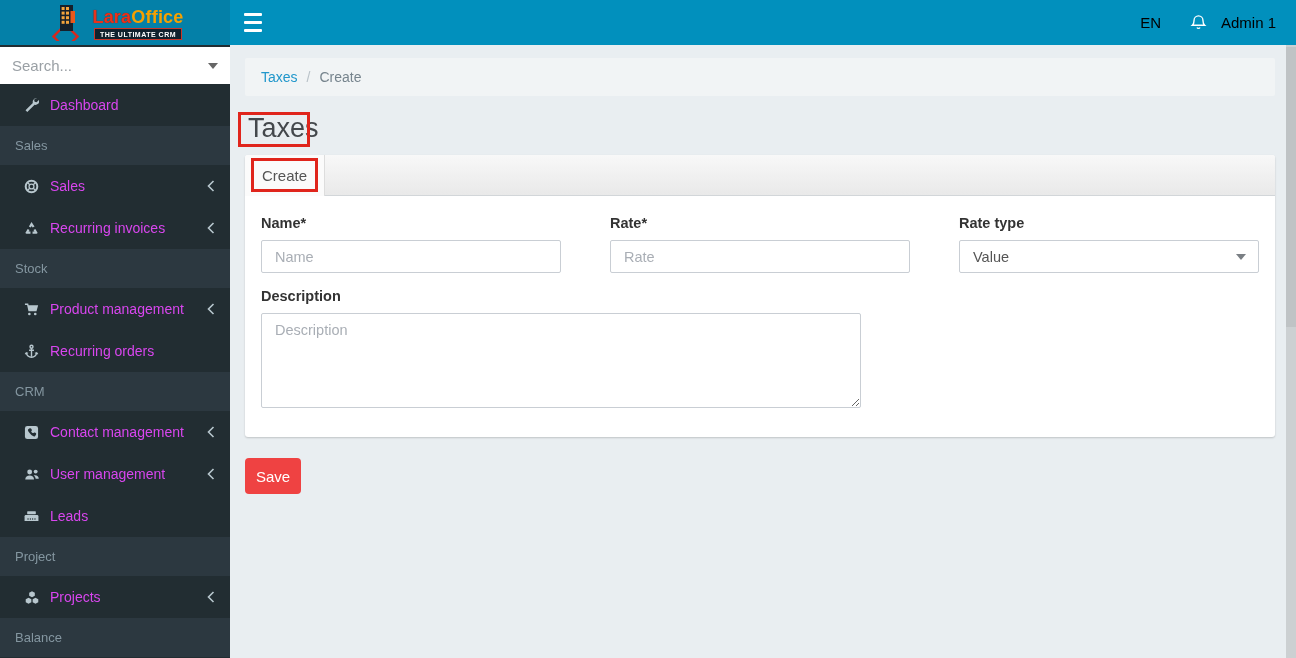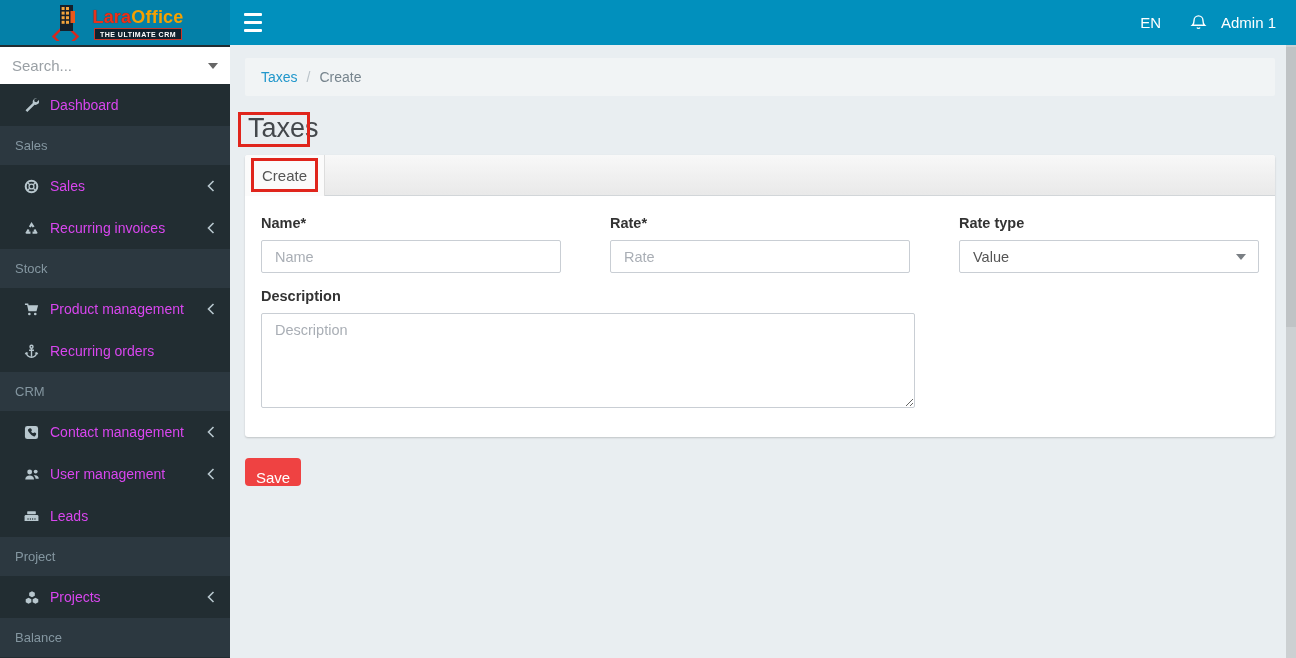--- a/index.html
+++ b/index.html
@@ -10,21 +10,21 @@
   .logo-area { position:absolute; left:0; top:0; width:230px; height:45px; background:#0480a8; display:flex; align-items:flex-end; justify-content:center; }
   .logo { display:flex; align-items:center; gap:6px; }
   .logo-text { display:flex; flex-direction:column; align-items:center; line-height:1; }
   .brand { font-size:18px; font-weight:bold; letter-spacing:.2px; }
   .brand .b1 { color:#e8331c; text-shadow:0 0 1px #7a1208; }
   .brand .b2 { color:#f6a000; }
   .tagline { margin-top:2px; background:#10222e; color:#fff; font-size:7px; font-weight:bold; letter-spacing:.5px; padding:1.5px 5px; border:1px solid #c9362a; }
   .navbar { position:absolute; left:230px; top:0; width:1066px; height:45px; background:#0190bd; }
   .hamburger { position:absolute; left:14px; top:13px; width:18px; height:19px; display:flex; flex-direction:column; justify-content:space-between; cursor:pointer; }
   .hamburger span { display:block; width:18px; height:3px; background:#fff; border-radius:1px; }
-  .nav-right { position:absolute; right:20px; top:0; height:45px; display:flex; align-items:center; color:#ffffff; font-size:15px; }
+  .nav-right { position:absolute; right:20px; top:0; height:45px; display:flex; align-items:center; color:#000000; font-size:15px; }
   .nav-lang { margin-right:29px; cursor:pointer; }
   .nav-bell { margin-right:14px; display:flex; align-items:center; cursor:pointer; }
   .nav-user { cursor:pointer; }
 
   
   .sidebar { position:absolute; left:0; top:45px; width:230px; height:613px; background:#222d32; }
   .side-search { position:absolute; left:0; top:2px; width:230px; height:37px; background:#fff; }
   .side-search input { width:100%; height:100%; border:none; outline:none; padding:0 28px 0 12px; font-size:15px; color:#0c4a6e; font-family:"Liberation Sans",sans-serif; background:transparent; }
   .side-search input::placeholder { color:#9aa0a5; }
   .search-caret { position:absolute; right:12px; top:16px; width:0; height:0; border-left:5px solid transparent; border-right:5px solid transparent; border-top:6px solid #666; }
@@ -49,24 +49,24 @@
   .card-body { padding:19px 16px 0 16px; }
   .form-row { display:flex; gap:49px; }
   .form-group { flex:1; }
   .form-group label { display:block; font-size:14.5px; font-weight:bold; color:#333; margin-bottom:9px; }
   .form-control { width:100%; height:33px; border:1px solid #c9ced4; border-radius:2px; padding:5px 13px; font-size:14.5px; color:#555; font-family:"Liberation Sans",sans-serif; background:#fff; outline:none; }
   .form-control::placeholder, textarea.form-control::placeholder { color:#a9aeb5; }
   .select-wrap { position:relative; }
   .select-wrap select { appearance:none; -webkit-appearance:none; cursor:pointer; }
   .select-caret { position:absolute; right:13px; top:14px; width:0; height:0; border-left:5px solid transparent; border-right:5px solid transparent; border-top:6px solid #7a7f84; pointer-events:none; }
   .row2 { margin-top:15px; }
-  .desc-group { width:654px; }
+  .desc-group { width:600px; }
   textarea.form-control { height:95px; padding:8px 13px; resize:both; }
 
-  .save-btn { position:absolute; left:245px; top:458px; background:#ef4242; color:#fff; border:none; border-radius:4px; font-size:15px; padding:11px 11px; height:28px; cursor:pointer; font-family:"Liberation Sans",sans-serif; }
+  .save-btn { position:absolute; left:245px; top:458px; background:#ef4242; color:#fff; border:none; border-radius:4px; font-size:15px; padding:5px 11px; height:36px; cursor:pointer; font-family:"Liberation Sans",sans-serif; }
 
   
   .ann { position:absolute; border:3px solid #e0251c; pointer-events:none; }
   .ann-taxes { left:238px; top:112px; width:72px; height:35px; }
   .ann-create { left:251px; top:158px; width:67px; height:34px; }
 
   
   .scrollbar { position:absolute; right:0; top:45px; width:10px; height:613px; background:#ccd0d2; }
   .scroll-thumb { position:absolute; left:0; top:2px; width:10px; height:280px; background:#bfc3c5; }
 </style>

